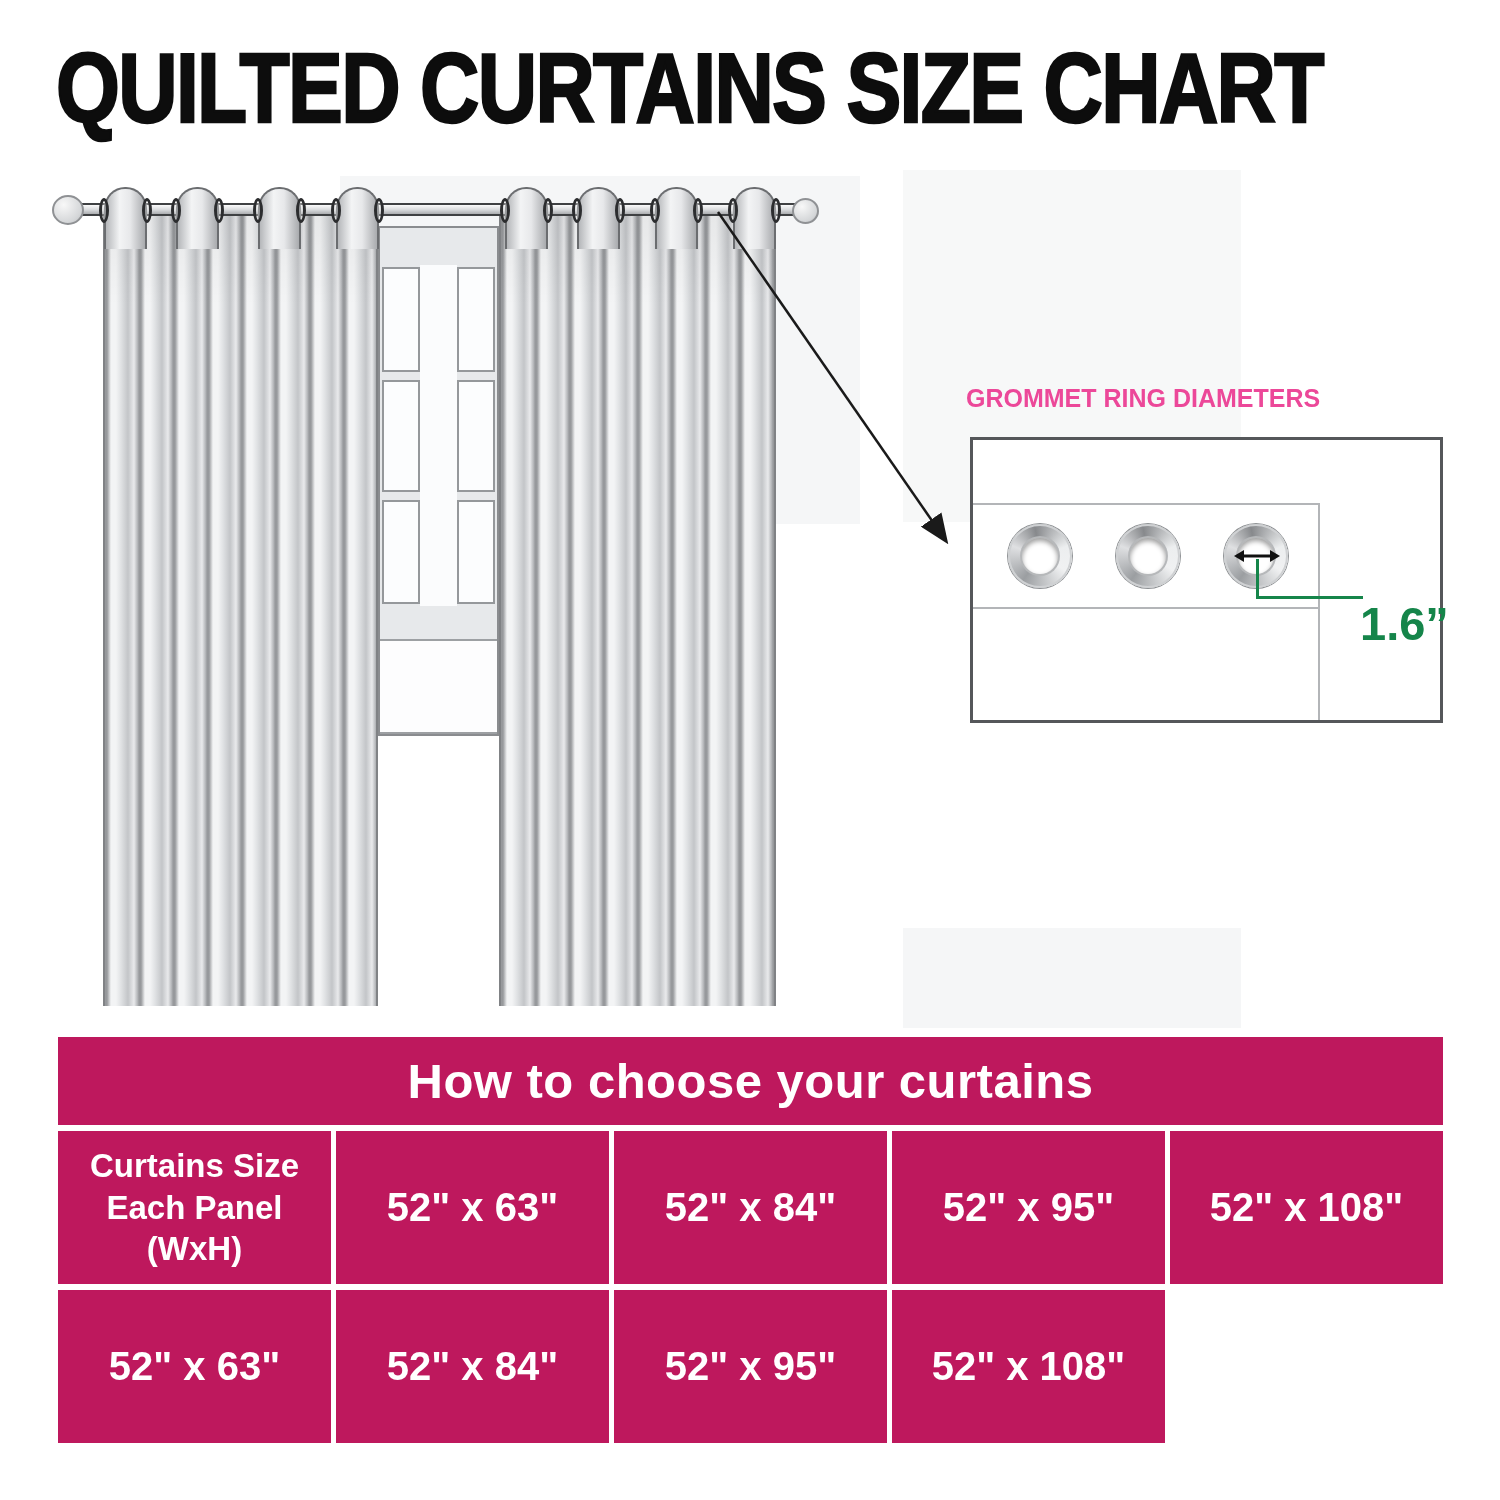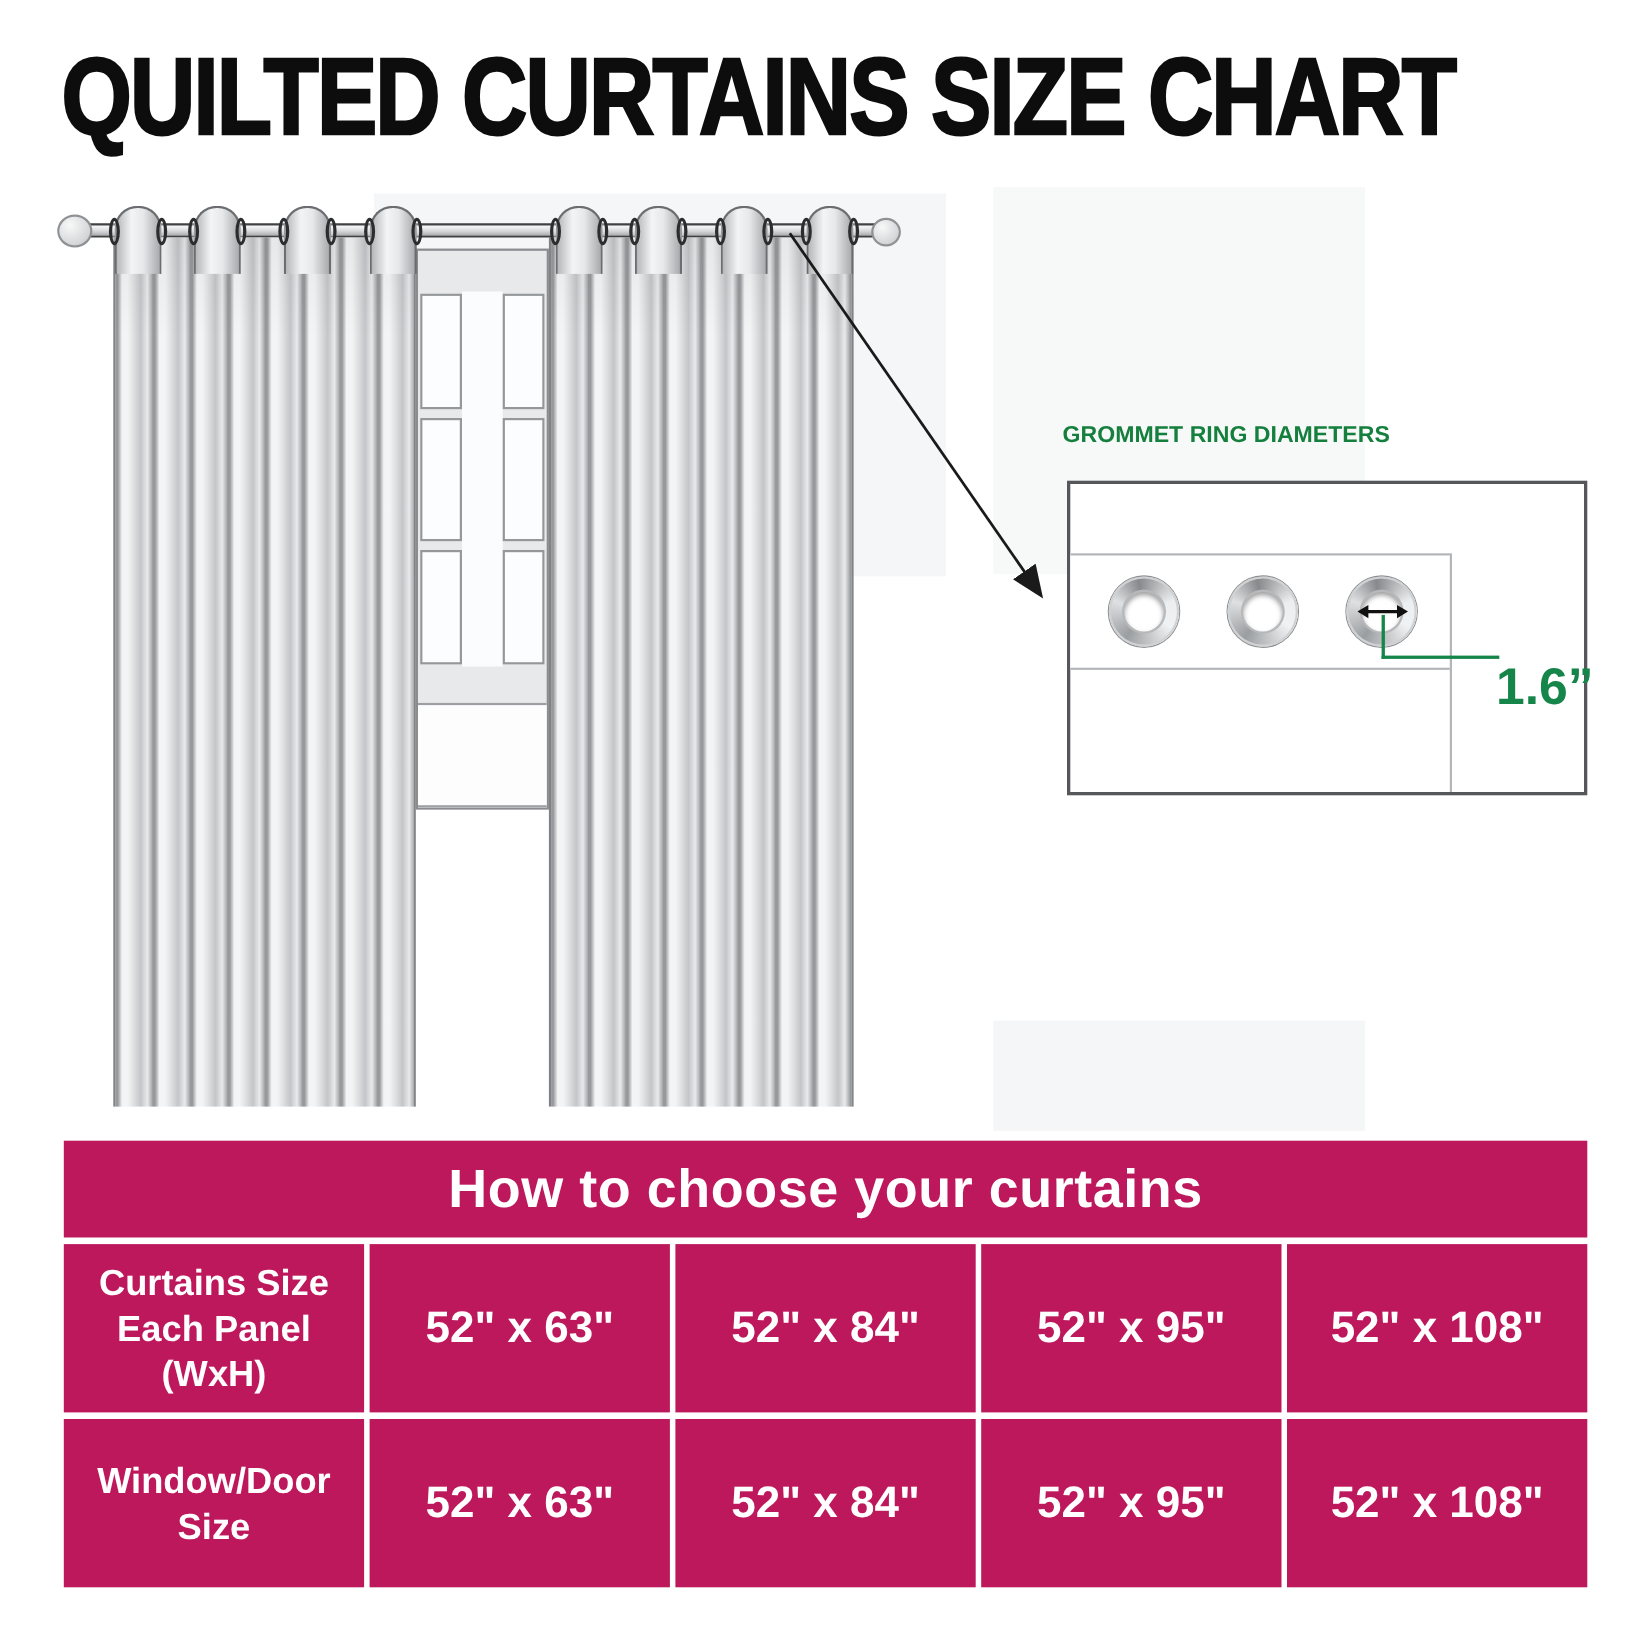--- a/index.html
+++ b/index.html
@@ -74,21 +74,21 @@
     position:absolute;width:38px;background:#fcfdfe;
     border:2px solid #95989b;box-sizing:border-box;
   }
   .rail{
     position:absolute;left:0;top:411px;width:117px;height:95px;background:#fdfdfe;
     border-top:2px solid #9da0a3;border-bottom:2px solid #9da0a3;box-sizing:border-box;
   }
 
   
   .callout-title{
-    left:966px;top:384px;font-size:21px;font-weight:bold;color:#15803d;letter-spacing:0;
+    left:966px;top:384px;font-size:25px;font-weight:bold;color:#ec4899;letter-spacing:0;
     white-space:nowrap;
   }
   .callout-box{
     left:970px;top:437px;width:473px;height:286px;background:#fff;
     border:3px solid #55575a;box-sizing:border-box;
   }
   .fabric-band{
     position:absolute;left:0;top:63px;width:345px;height:106px;box-sizing:border-box;
     border-top:2px solid #b3b5b8;border-bottom:2px solid #b3b5b8;background:#fff;
   }
@@ -221,21 +221,19 @@
     <div class="cell header">How to choose your curtains</div>
 
     <div class="cell rowlabel">Curtains Size
 Each Panel
 (WxH)</div>
     <div class="cell value">52" x 63"</div>
     <div class="cell value">52" x 84"</div>
     <div class="cell value">52" x 95"</div>
     <div class="cell value">52" x 108"</div>
 
-    <div class="cell rowlabel">Window/Door
-Size</div>
     <div class="cell value">52" x 63"</div>
     <div class="cell value">52" x 84"</div>
     <div class="cell value">52" x 95"</div>
     <div class="cell value">52" x 108"</div>
   </div>
 
 </div>
 
 </body></html>

